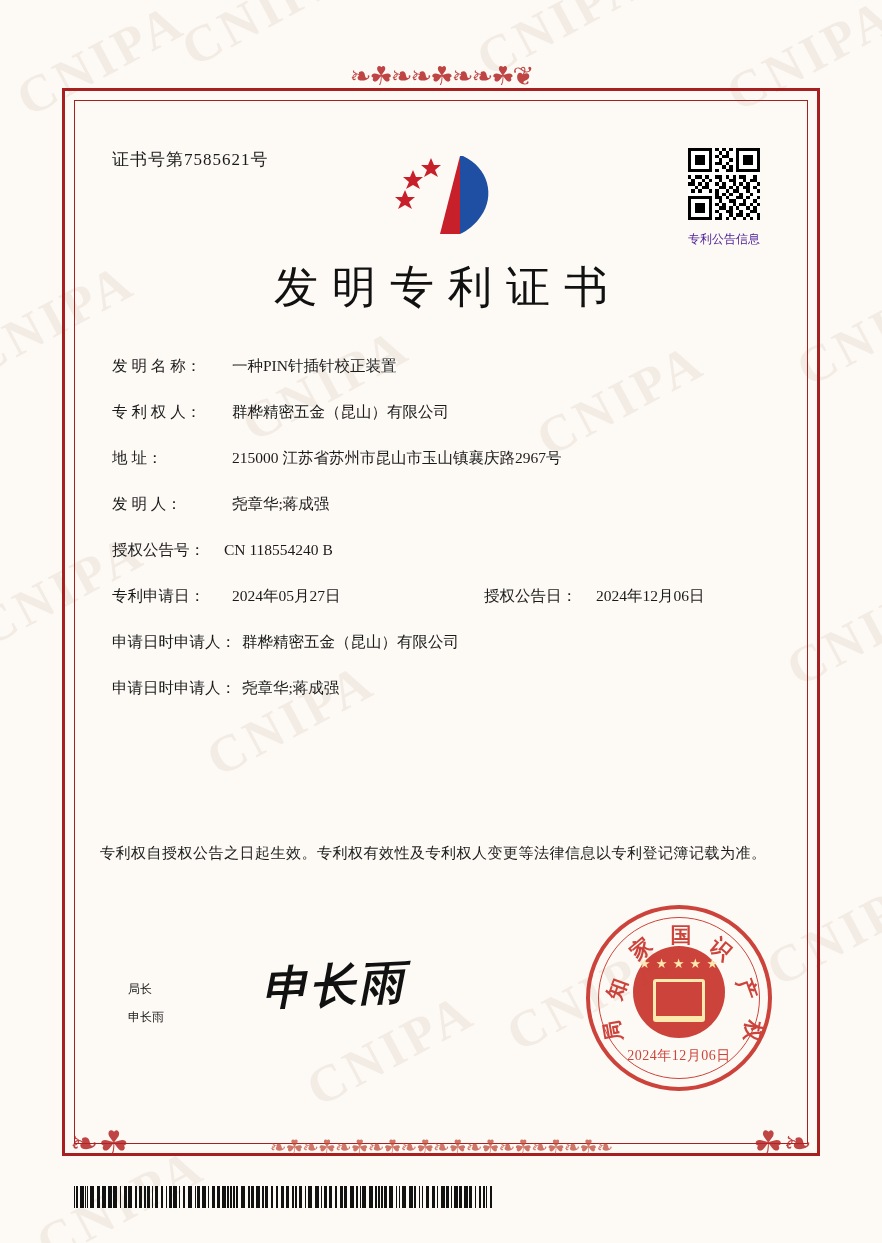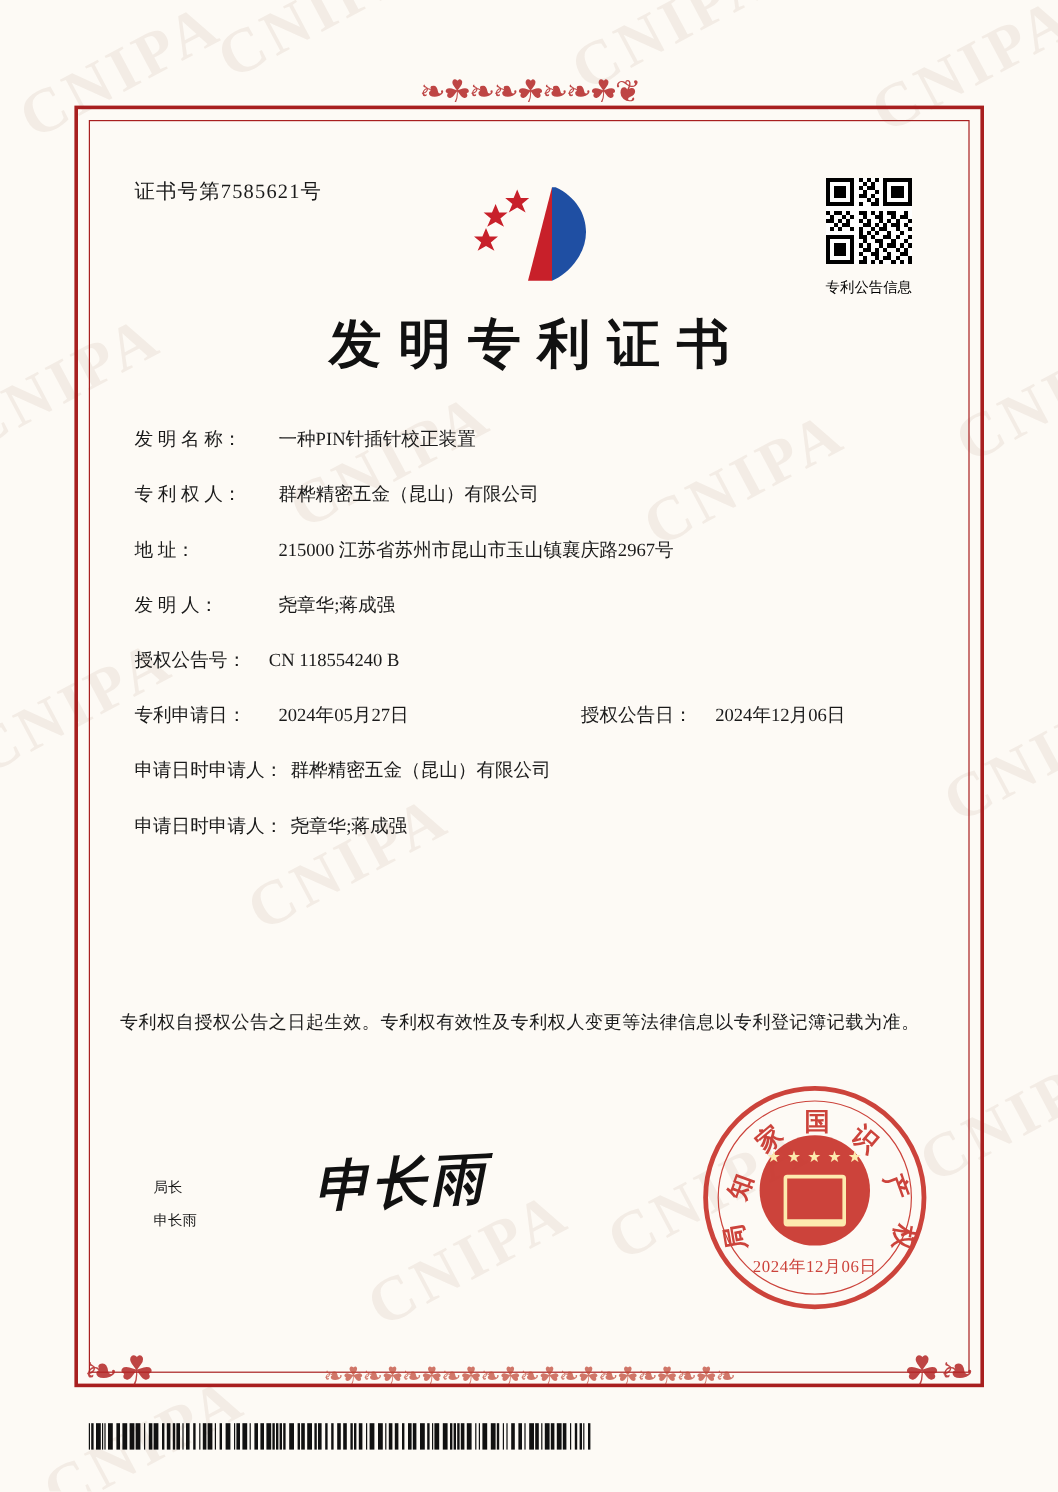--- a/index.html
+++ b/index.html
@@ -120,31 +120,31 @@
     width: 72px;
     height: 72px;
   }
   .qr-caption {
     position: absolute;
     right: 102px;
     top: 231px;
     width: 112px;
     text-align: center;
     font-size: 12px;
-    color: #000000;
+    color: #4c1d95;
   }
 
   .title {
     position: absolute;
     left: 0;
     right: 0;
     top: 258px;
     text-align: center;
     font-size: 44px;
-    font-weight: bold;
+    font-weight: normal;
     letter-spacing: 14px;
     text-indent: 14px;
     color: #111;
     font-family: "Liberation Serif", "DejaVu Serif", serif;
   }
 
   
   .fields {
     position: absolute;
     left: 112px;

